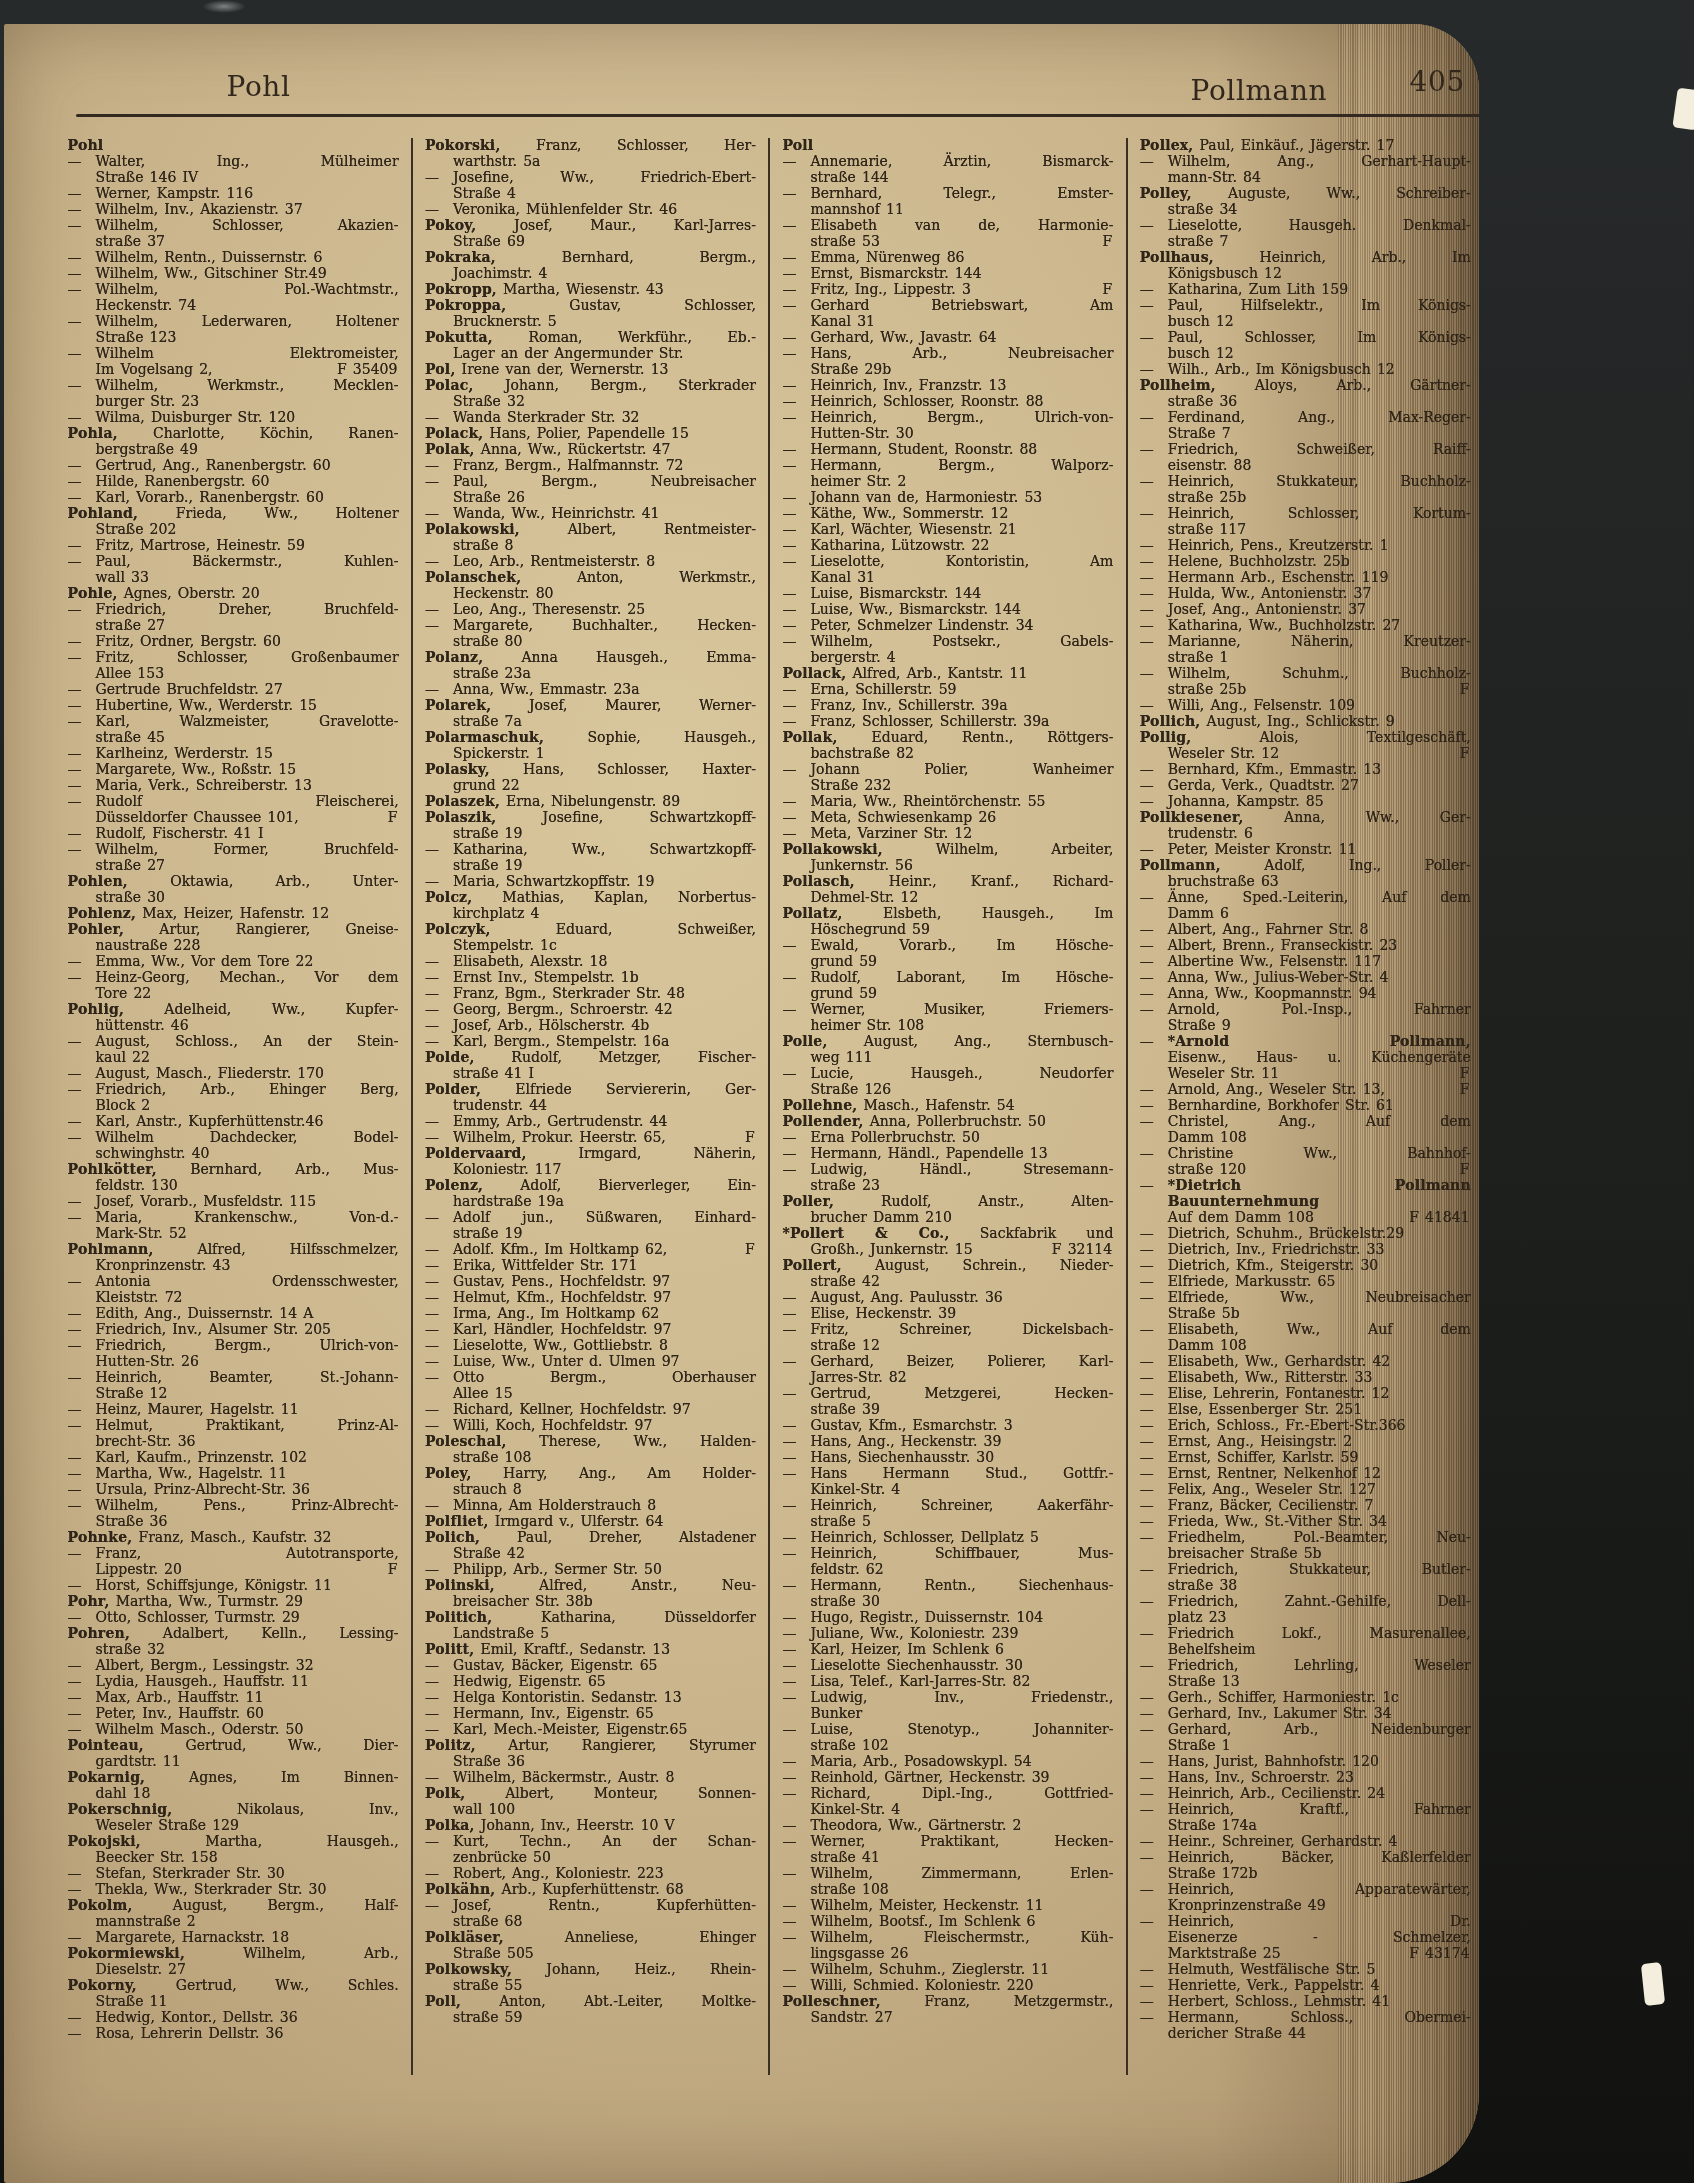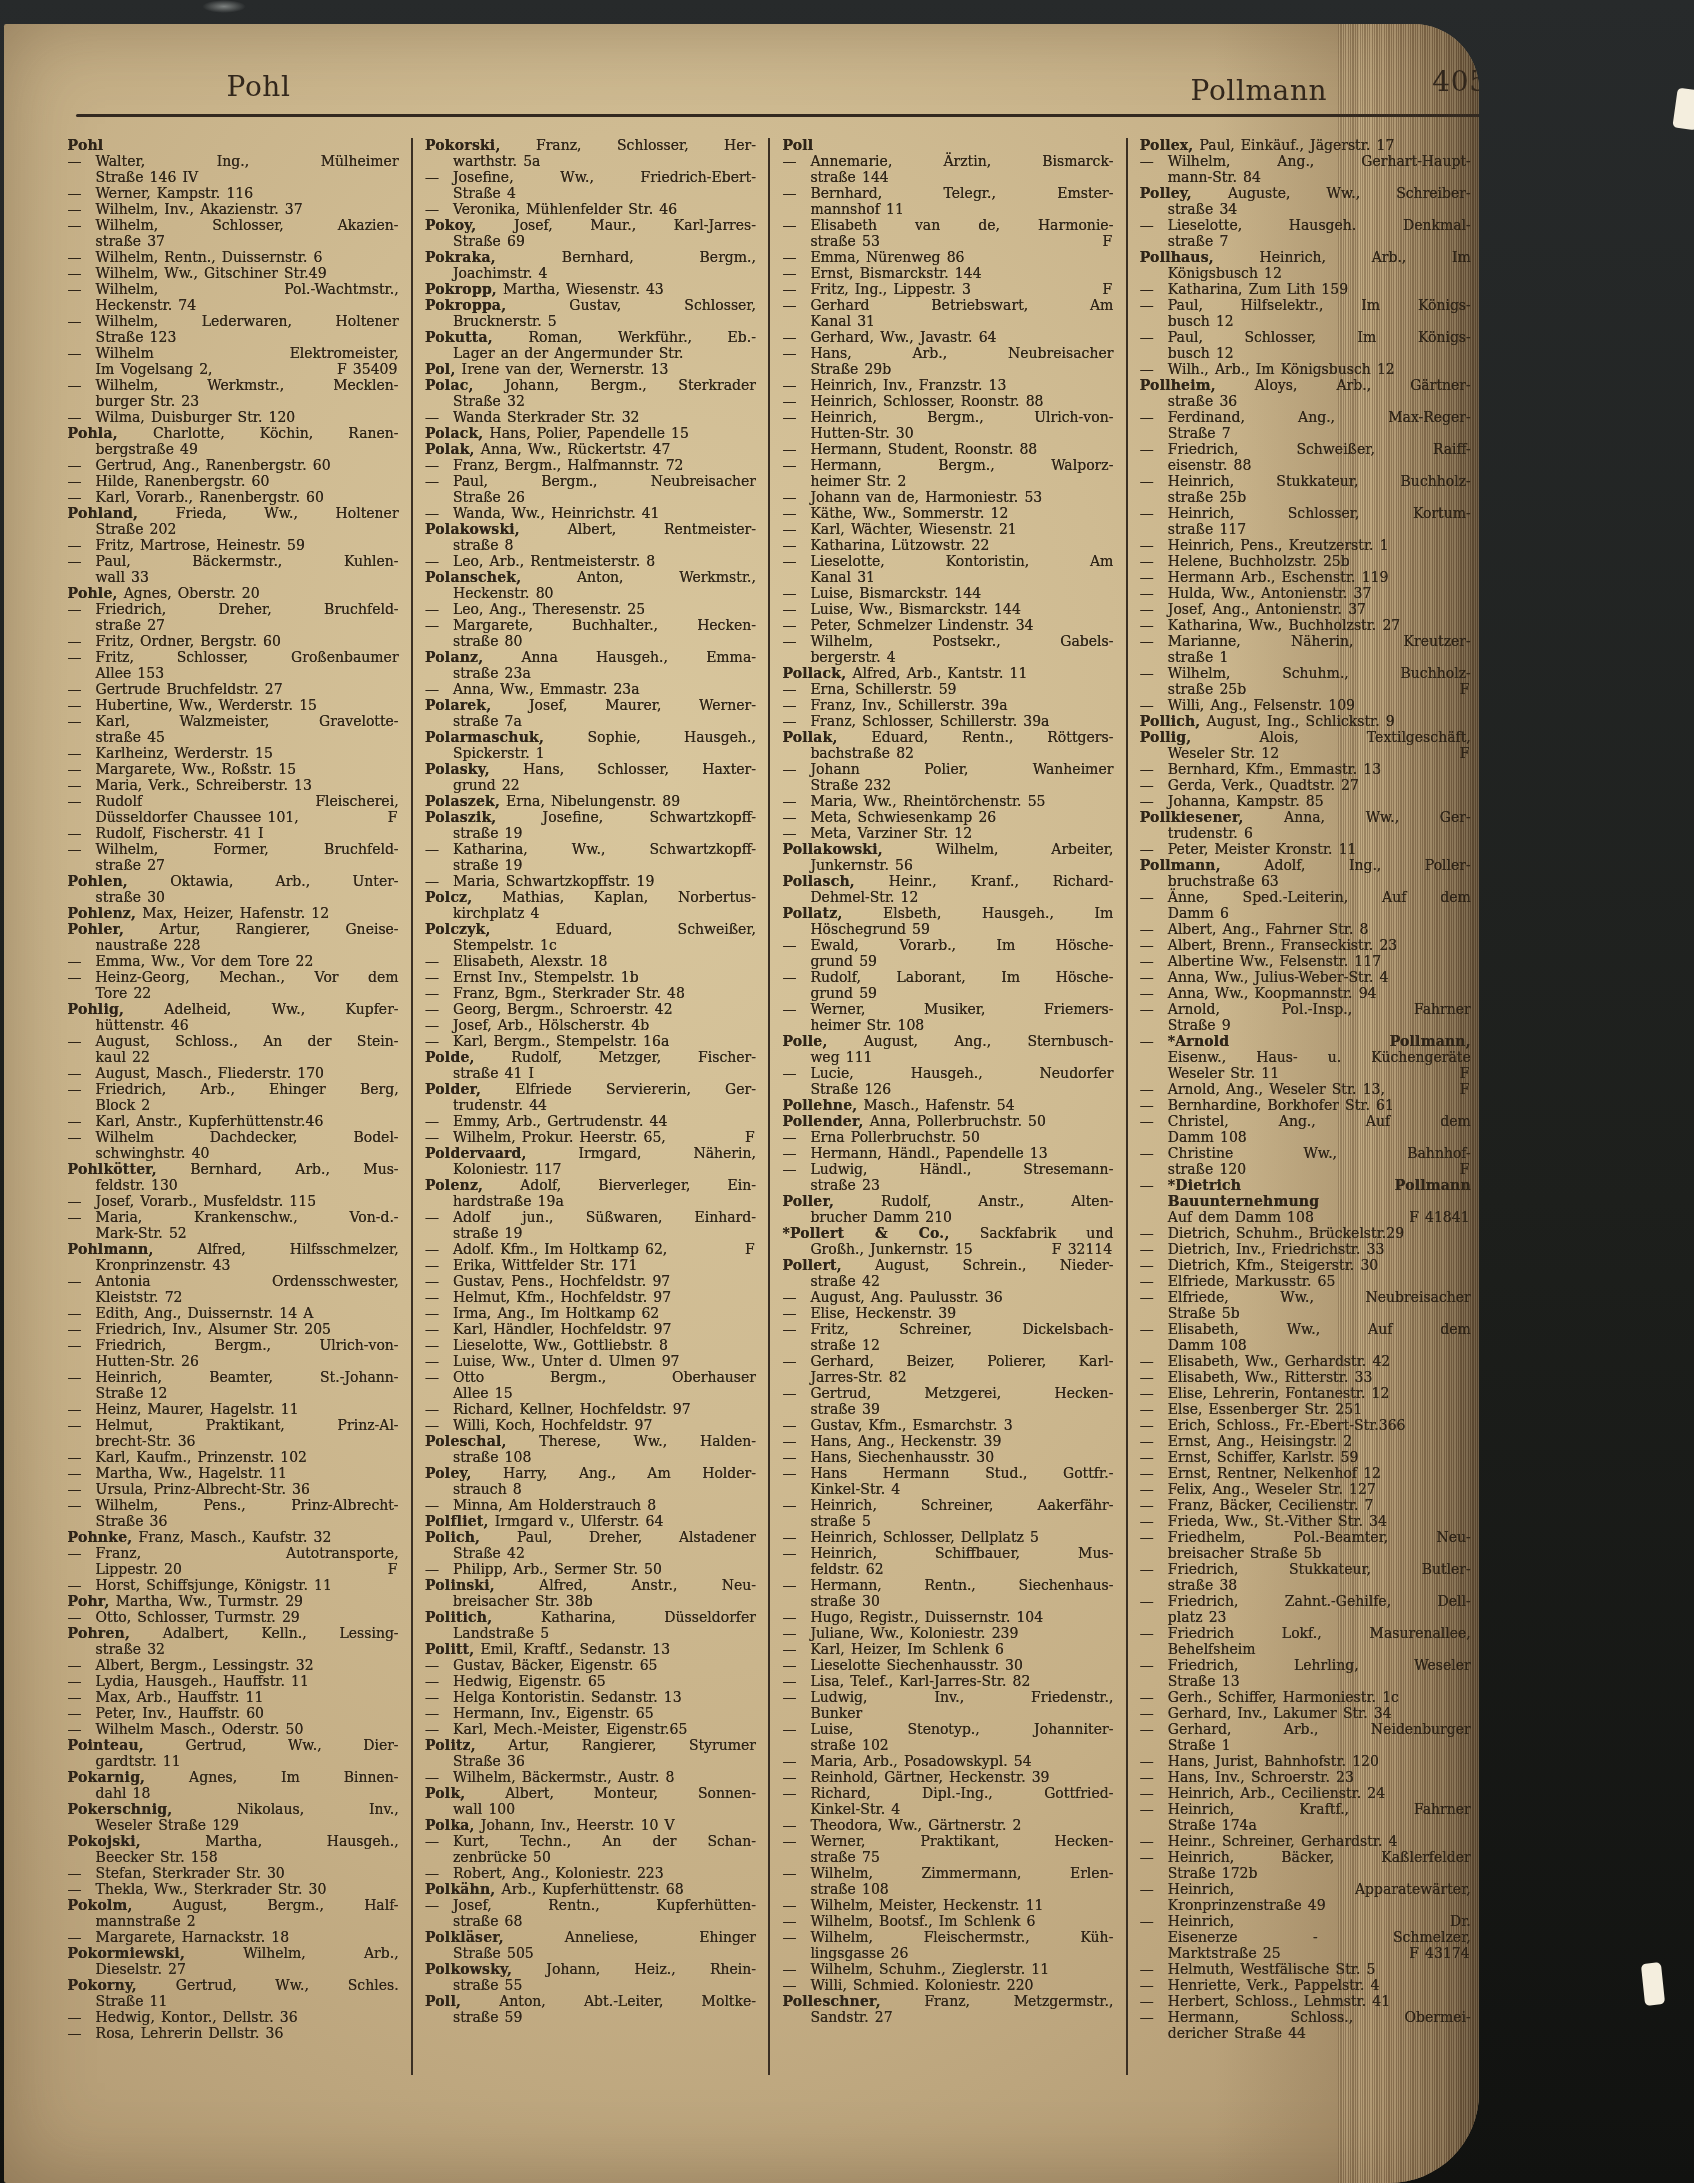--- a/index.html
+++ b/index.html
@@ -22,21 +22,21 @@
   }
   .edge-shadow{position:absolute;top:0;right:120px;width:144px;height:100%;
     background:linear-gradient(90deg,rgba(120,95,65,0),rgba(120,95,65,.30));}
   .fore-edge{position:absolute;top:0;right:0;width:141px;height:100%;
     background:
       repeating-linear-gradient(90deg, rgba(92,70,45,.30) 0 1.2px, rgba(228,208,168,.22) 1.2px 2.4px),
       linear-gradient(90deg, rgba(150,120,85,0) 0%, rgba(130,102,70,.45) 35%, rgba(100,78,52,.65) 75%, rgba(62,46,30,.82) 100%);}
   .page-title{position:absolute;font-size:28px;color:#32271c;letter-spacing:0.6px;}
   #hdr-left{left:223px;top:46px;}
   #hdr-right{left:1187px;top:50px;}
-  #hdr-num{left:1406px;top:41px;width:78px;text-align:right;}
+  #hdr-num{left:1406px;top:41px;width:78px;}
   .rule{position:absolute;left:72px;top:90px;width:1405px;height:3px;background:#332920;border-radius:1.8px;}
   #cols{position:absolute;left:64px;top:113px;width:1403px;display:flex;color:#2e2418;}
   .col{width:331px;flex:none;position:relative;}
   .col + .col{margin-left:26.4px;}
   .col + .col::before{content:"";position:absolute;left:-14px;top:1.2px;width:1.8px;height:1937px;background:#3a2f23;}
   .ln{position:relative;height:16px;line-height:16px;font-size:14px;word-spacing:.12em;
       text-shadow:0 0 0.3px rgba(46,36,24,.85);}
   .ln.j{text-align:justify;text-align-last:justify;}
   .ln.ind{padding-left:28px;}
   .dash{display:inline-block;width:28px;}
@@ -396,21 +396,21 @@
         <div class="ln j"><span class="dash">—</span>Ludwig, Inv., Friedenstr.,</div>
         <div class="ln ind">Bunker</div>
         <div class="ln j"><span class="dash">—</span>Luise, Stenotyp., Johanniter-</div>
         <div class="ln ind">straße 102</div>
         <div class="ln"><span class="dash">—</span>Maria, Arb., Posadowskypl. 54</div>
         <div class="ln"><span class="dash">—</span>Reinhold, Gärtner, Heckenstr. 39</div>
         <div class="ln j"><span class="dash">—</span>Richard, Dipl.-Ing., Gottfried-</div>
         <div class="ln ind">Kinkel-Str. 4</div>
         <div class="ln"><span class="dash">—</span>Theodora, Ww., Gärtnerstr. 2</div>
         <div class="ln j"><span class="dash">—</span>Werner, Praktikant, Hecken-</div>
-        <div class="ln ind">straße 75</div>
+        <div class="ln ind">straße 41</div>
         <div class="ln j"><span class="dash">—</span>Wilhelm, Zimmermann, Erlen-</div>
         <div class="ln ind">straße 108</div>
         <div class="ln"><span class="dash">—</span>Wilhelm, Meister, Heckenstr. 11</div>
         <div class="ln"><span class="dash">—</span>Wilhelm, Bootsf., Im Schlenk 6</div>
         <div class="ln j"><span class="dash">—</span>Wilhelm, Fleischermstr., Küh-</div>
         <div class="ln ind">lingsgasse 26</div>
         <div class="ln"><span class="dash">—</span>Wilhelm, Schuhm., Zieglerstr. 11</div>
         <div class="ln"><span class="dash">—</span>Willi, Schmied. Koloniestr. 220</div>
         <div class="ln j"><b>Polleschner,</b> Franz, Metzgermstr.,</div>
         <div class="ln ind">Sandstr. 27</div>

